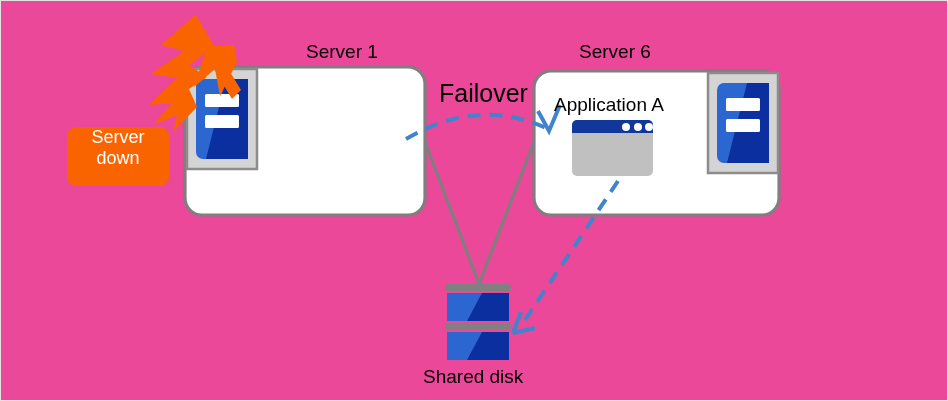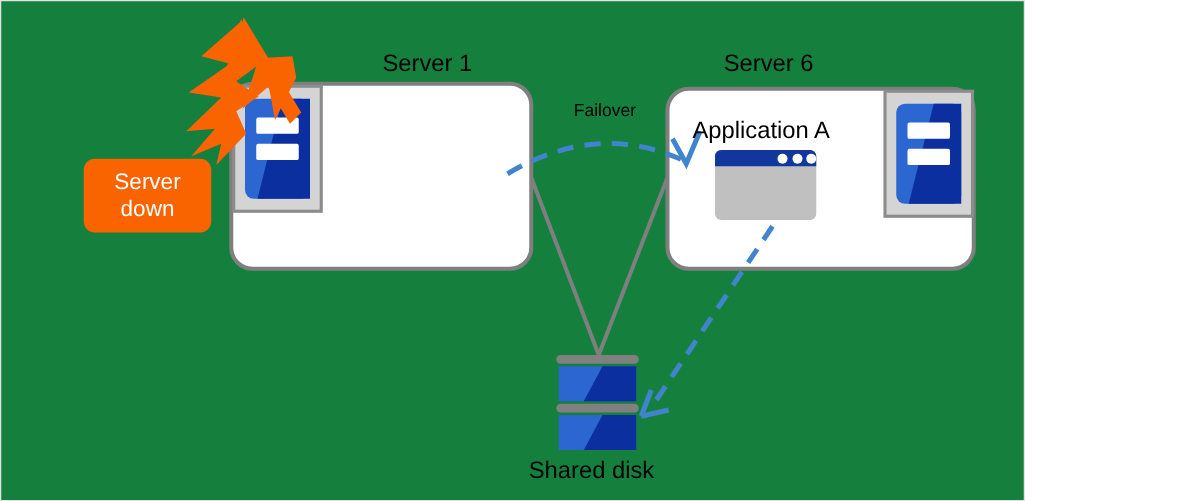--- a/index.html
+++ b/index.html
@@ -5,61 +5,61 @@
   html, body {
     margin: 0;
     padding: 0;
     background: #ffffff;
   }
   body {
     font-family: "Liberation Sans", sans-serif;
   }
   #canvas {
     position: relative;
-    width: 820px;
+    width: 948px;
     height: 401px;
-    background: #15803d;
+    background: #ec4899;
     border: 1px solid #e2e2e2;
     box-sizing: border-box;
     overflow: hidden;
   }
   #diagram-svg {
     position: absolute;
     left: 0;
     top: 0;
     width: 948px;
     height: 401px;
   }
   .lbl {
     position: absolute;
     color: #000000;
     font-family: "Liberation Sans", sans-serif;
     white-space: nowrap;
     line-height: 1;
   }
   #label-server1 { left: 305px; top: 41px; font-size: 19px; }
   #label-server2 { left: 578px; top: 41px; font-size: 19px; }
-  #label-failover { left: 458px; top: 80px; font-size: 14px; }
+  #label-failover { left: 438px; top: 80px; font-size: 25px; }
   #label-application-a { left: 553px; top: 94px; font-size: 19px; }
   #label-shared-disk { left: 422px; top: 366px; font-size: 19px; }
 
   #server-down-badge {
     position: absolute;
     left: 66px;
     top: 126px;
     width: 102px;
     height: 59px;
     background: #f96400;
     border-radius: 9px;
     color: #ffffff;
     font-size: 18px;
     display: flex;
     flex-direction: column;
     align-items: center;
-    justify-content: center;
+    justify-content: flex-start;
     line-height: 1.18;
     text-align: center;
   }
 </style>
 </head>
 <body>
 
 <div id="canvas">
 
   <svg id="diagram-svg" viewBox="0 0 948 401">

